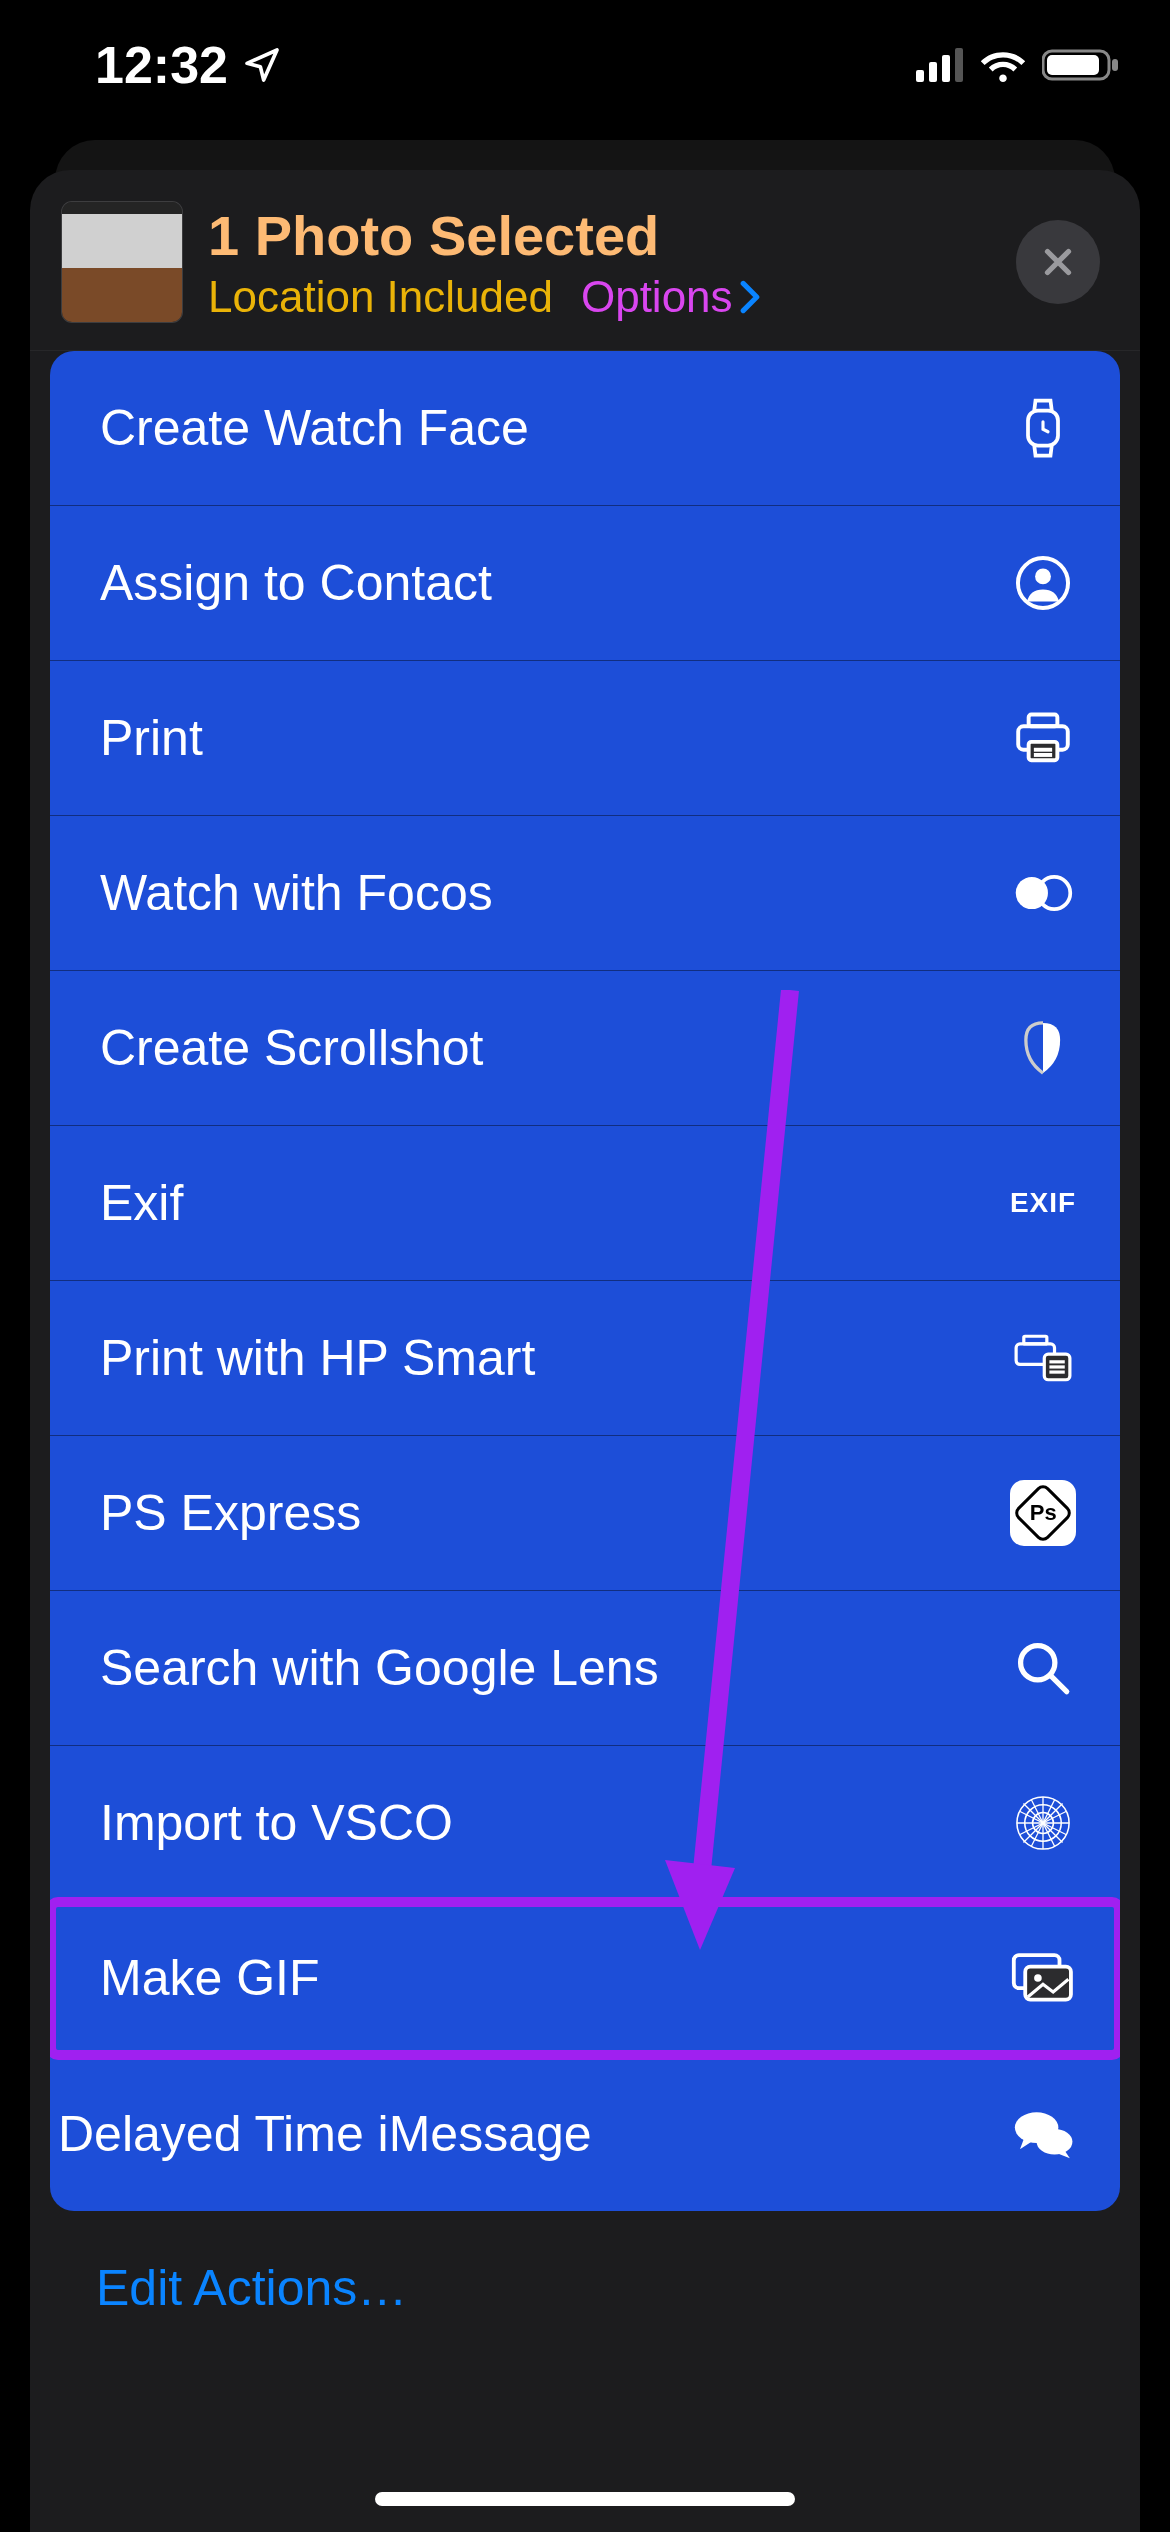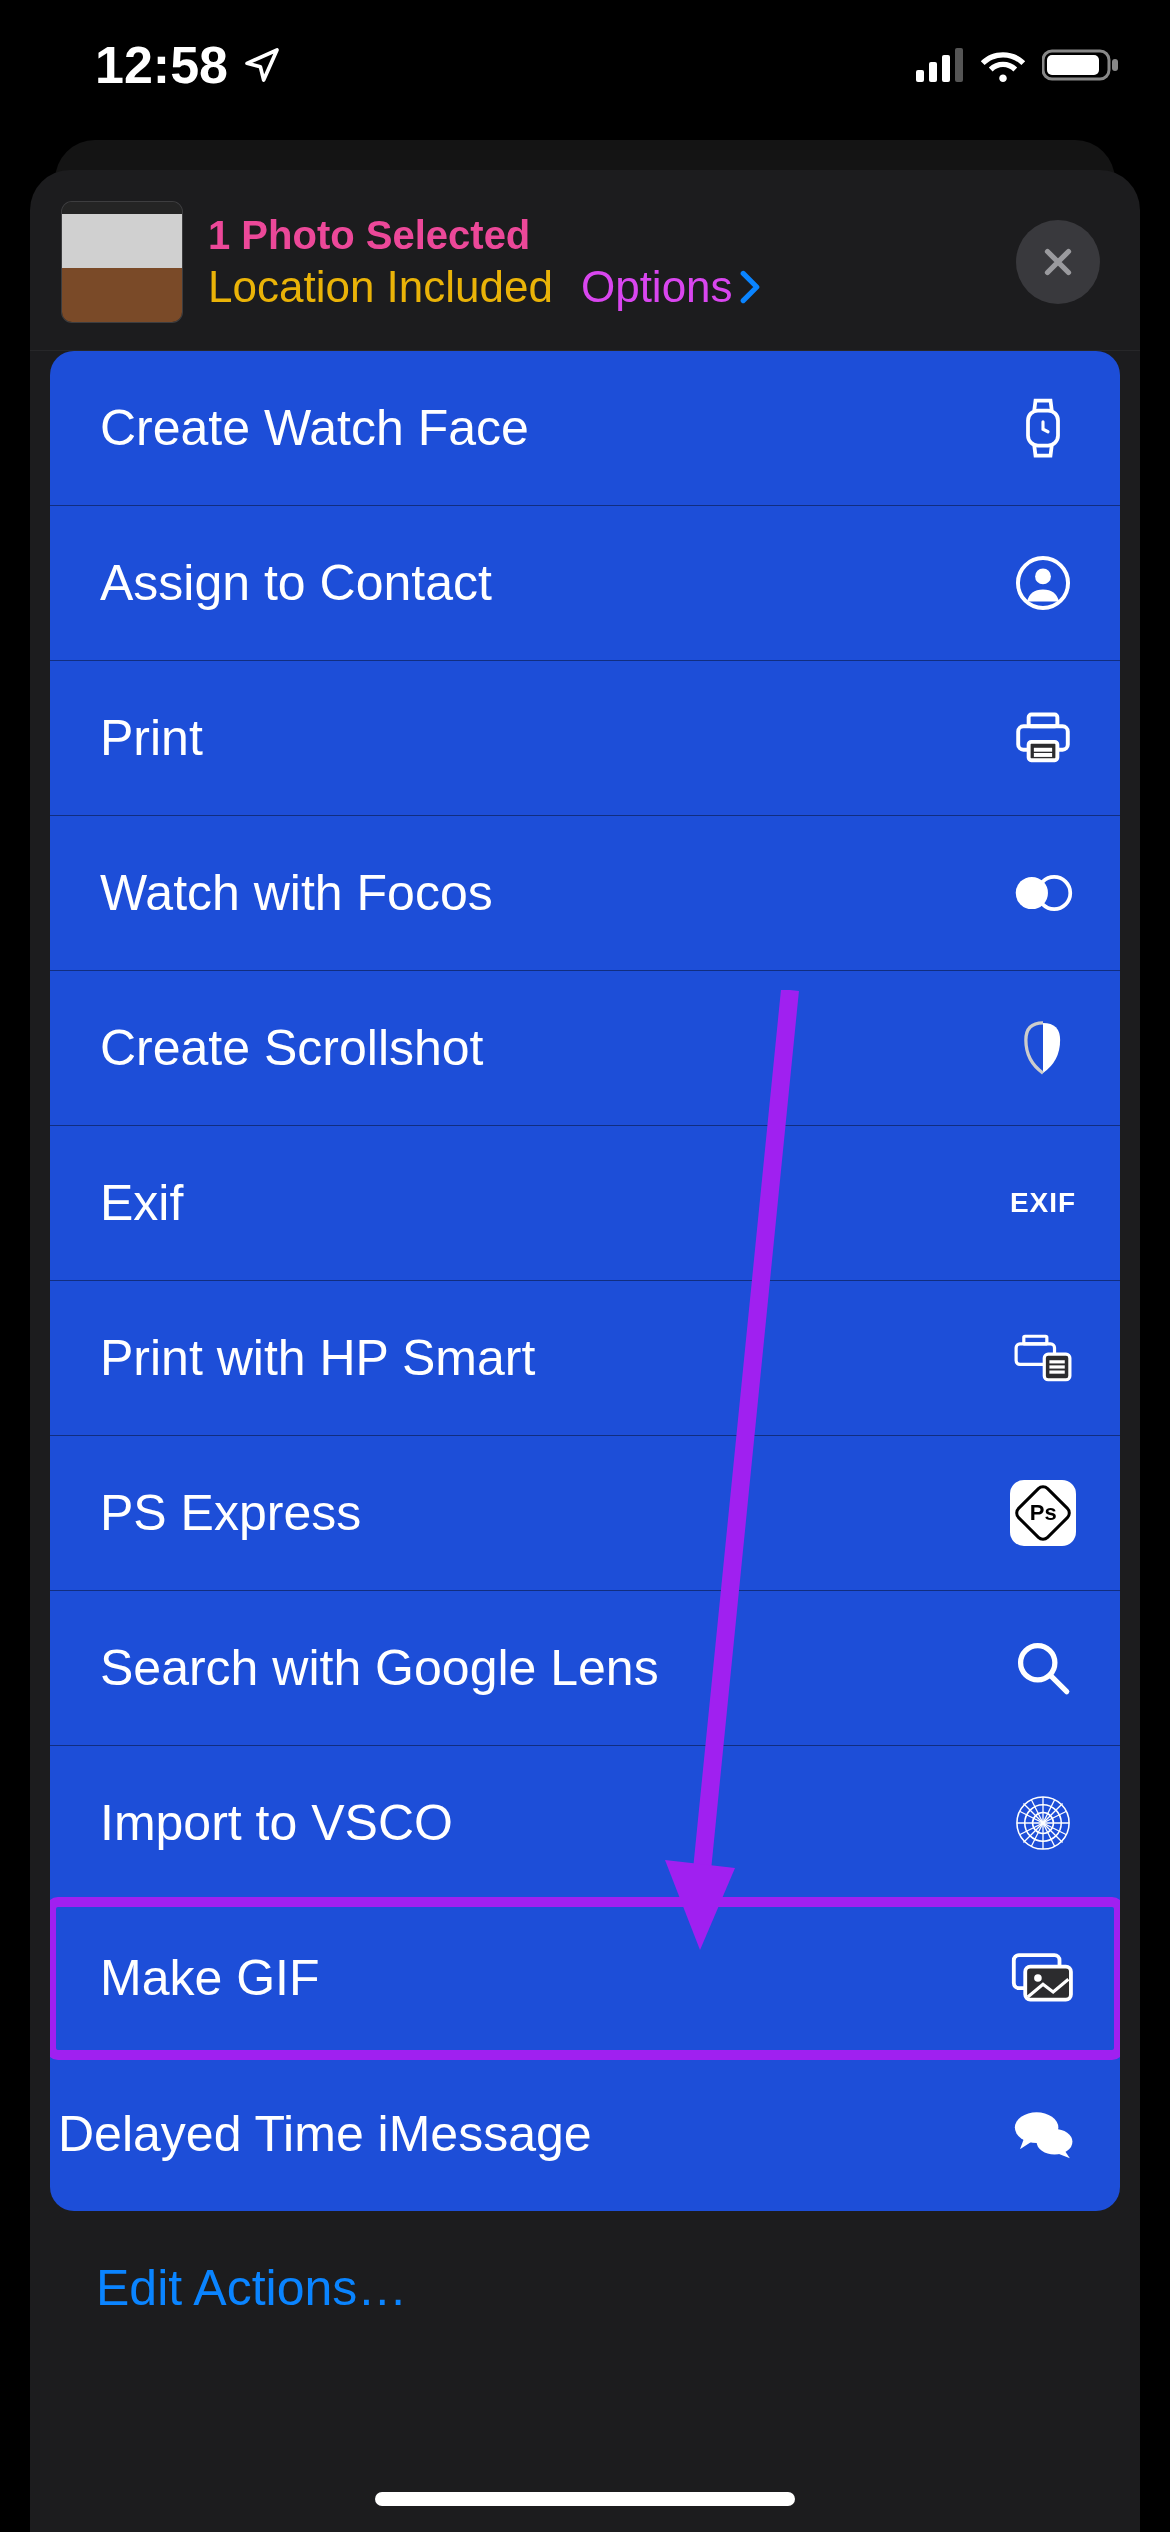--- a/index.html
+++ b/index.html
@@ -50,21 +50,21 @@
     border-bottom: 1px solid rgba(255,255,255,0.05);
   }
   .thumb {
     width: 120px; height: 120px;
     border-radius: 10px;
     background: linear-gradient(#242424 0 10%, #d0d0d0 10% 55%, #7a4a28 55% 100%);
     box-shadow: 0 0 0 1px rgba(255,255,255,0.15);
     flex-shrink: 0;
   }
   .header-text { flex: 1; display: flex; flex-direction: column; gap: 4px; }
-  .header-title { font-size: 40px; font-weight: 600; color: #ec4899; }
+  .header-title { font-size: 56px; font-weight: 600; color: #fdba74; }
   .header-sub { display: flex; align-items: center; gap: 28px; font-size: 44px; }
   .header-sub-loc { color: #eab308; }
   .header-options { color: #d946ef; display: flex; align-items: center; gap: 6px; cursor: pointer; }
   .close-btn {
     width: 84px; height: 84px;
     border-radius: 50%;
     background: #39393d;
     display: flex; align-items: center; justify-content: center;
     cursor: pointer;
     flex-shrink: 0;
@@ -128,21 +128,21 @@
     width: 420px; height: 14px;
     background: #fff;
     border-radius: 10px;
   }
 </style>
 </head>
 <body>
 
 <div class="status-bar">
   <div class="status-left">
-    <span>12:58</span>
+    <span>12:32</span>
     <span class="status-icon">
       <svg width="40" height="40" viewBox="0 0 24 24" fill="none" stroke="#fff" stroke-width="2.2">
         <path d="M3 11 L21 3 L13 21 L11 13 Z" fill="none" stroke-linejoin="round"></path>
       </svg>
     </span>
   </div>
   <div class="status-right">
     <span class="status-icon">
       <svg width="48" height="34" viewBox="0 0 48 34">
         <rect x="0" y="22" width="8" height="12" rx="2" fill="#fff"></rect>

